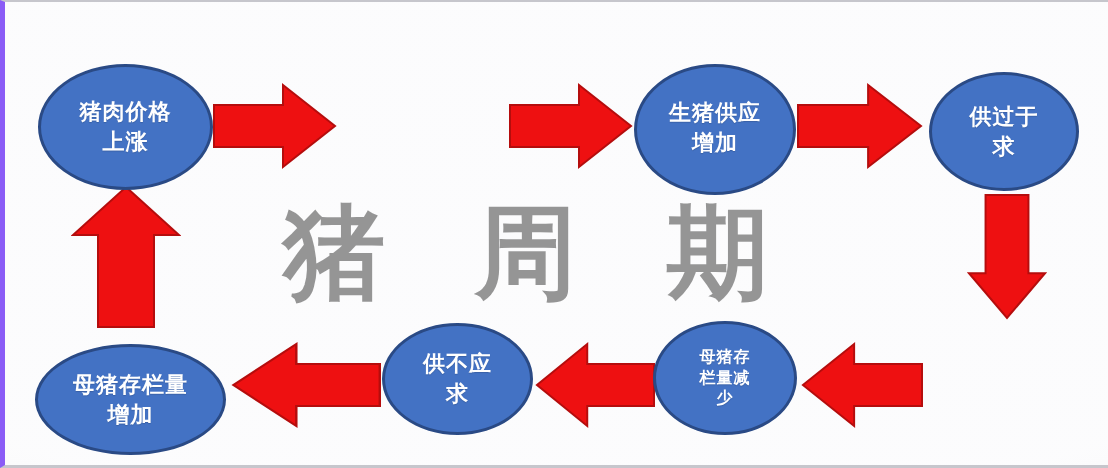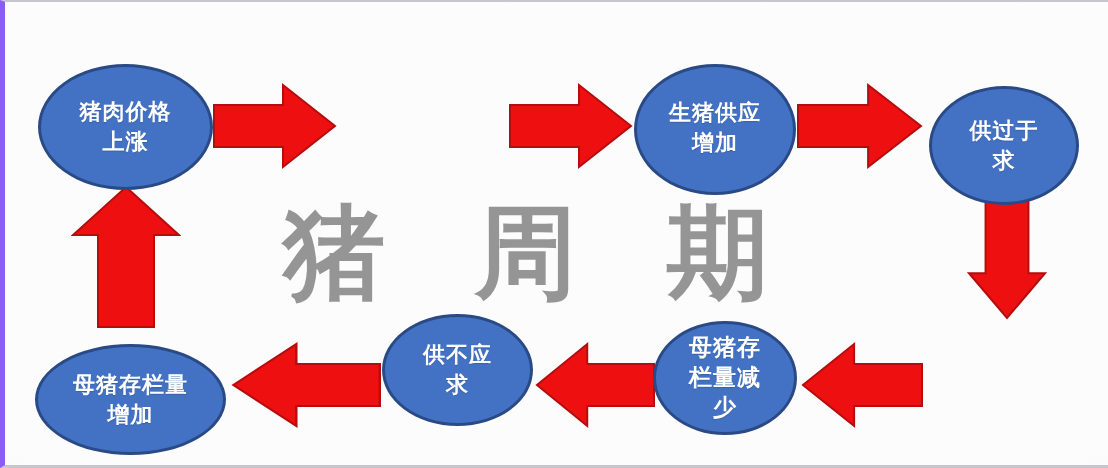--- a/index.html
+++ b/index.html
@@ -49,21 +49,21 @@
     text-align: center;
     color: var(--node-text);
     font-weight: 700;
     font-size: 22px;
     line-height: 1.35;
     white-space: pre-line;
     letter-spacing: 1px;
     z-index: 2;
     text-shadow: 0 1px 1px rgba(0,0,0,0.15);
   }
-  .node.small-text { font-size: 23px; line-height: 1.3; }
+  .node.small-text { font-size: 16px; line-height: 1.3; }
   .arrow { position: absolute; z-index: 1; }
   .arrow svg { display: block; width: 100%; height: 100%; }
   .arrow polygon {
     fill: var(--arrow-fill);
     stroke: var(--arrow-border);
     stroke-width: 2;
     stroke-linejoin: miter;
   }
   .cycle-title {
     position: absolute;
@@ -83,27 +83,27 @@
 <body>
 
 <div class="stage">
 
   <div class="cycle-title">猪周期</div>
 
   <div class="node" style="left:33px;  top:62px; width:175px; height:126px;">猪肉价格
 上涨</div>
   <div class="node" style="left:629px; top:62px; width:162px; height:131px;font-family:Liberation Mono, monospace;">生猪供应
 增加</div>
-  <div class="node" style="left:924px; top:84px; width:150px; height:119px;">供过于
+  <div class="node" style="left:924px; top:70px; width:150px; height:119px;">供过于
 求</div>
 
   <div class="node small-text" style="left:648px; top:319px; width:144px; height:114px;">母猪存
 栏量减
 少</div>
-  <div class="node" style="left:377px; top:312px; width:151px; height:112px;">供不应
+  <div class="node" style="left:377px; top:321px; width:151px; height:112px;">供不应
 求</div>
   <div class="node" style="left:30px;  top:342px; width:191px; height:111px;">母猪存栏量
 增加</div>
 
   <div class="arrow" style="left:208px; top:80px; width:124px; height:88px;">
     <svg viewBox="0 0 124 88" preserveAspectRatio="none">
         <polygon points="1,23 70,23 70,3 122,44 70,85 70,65 1,65"></polygon>
       </svg>
   </div>
   <div class="arrow" style="left:504px; top:80px; width:124px; height:88px;">

